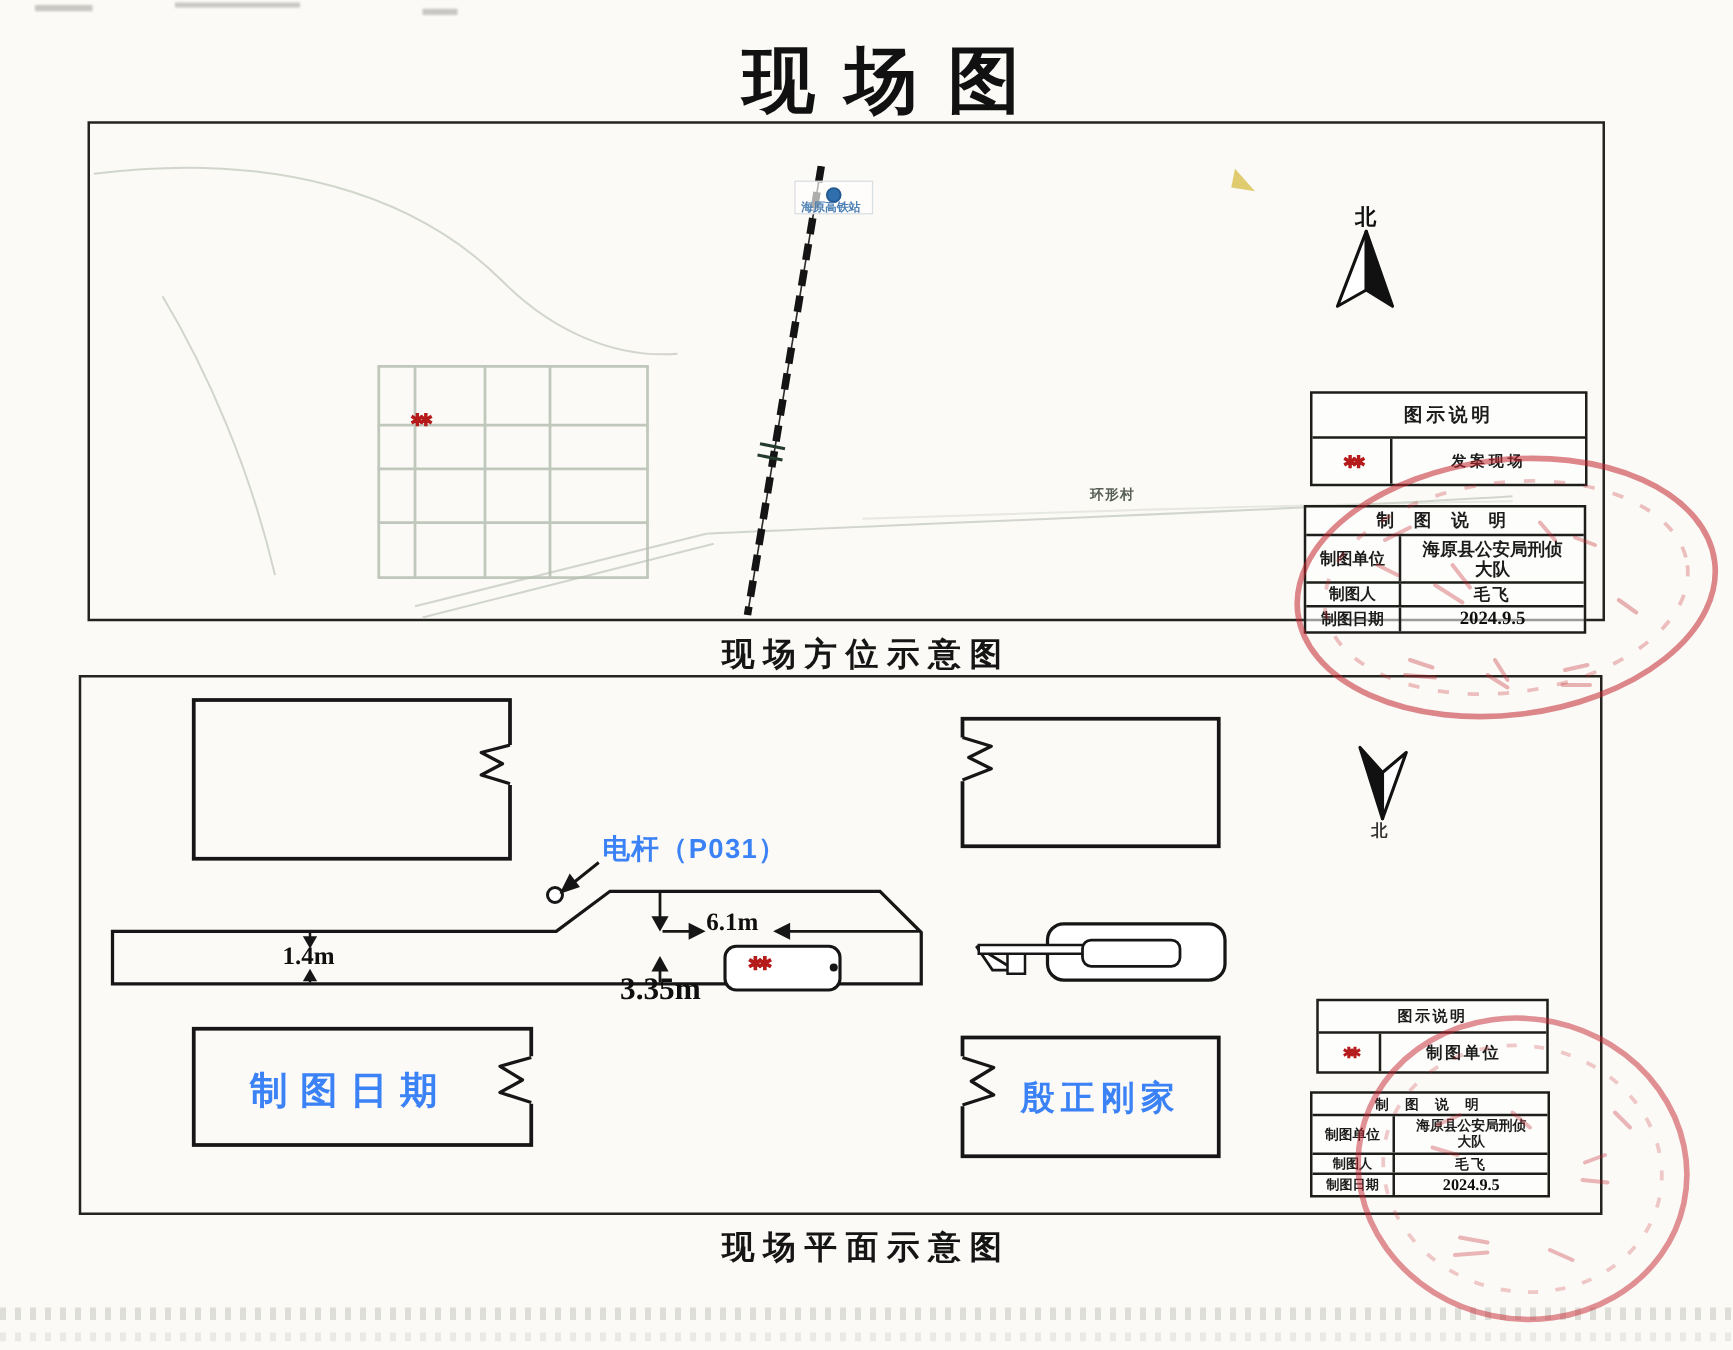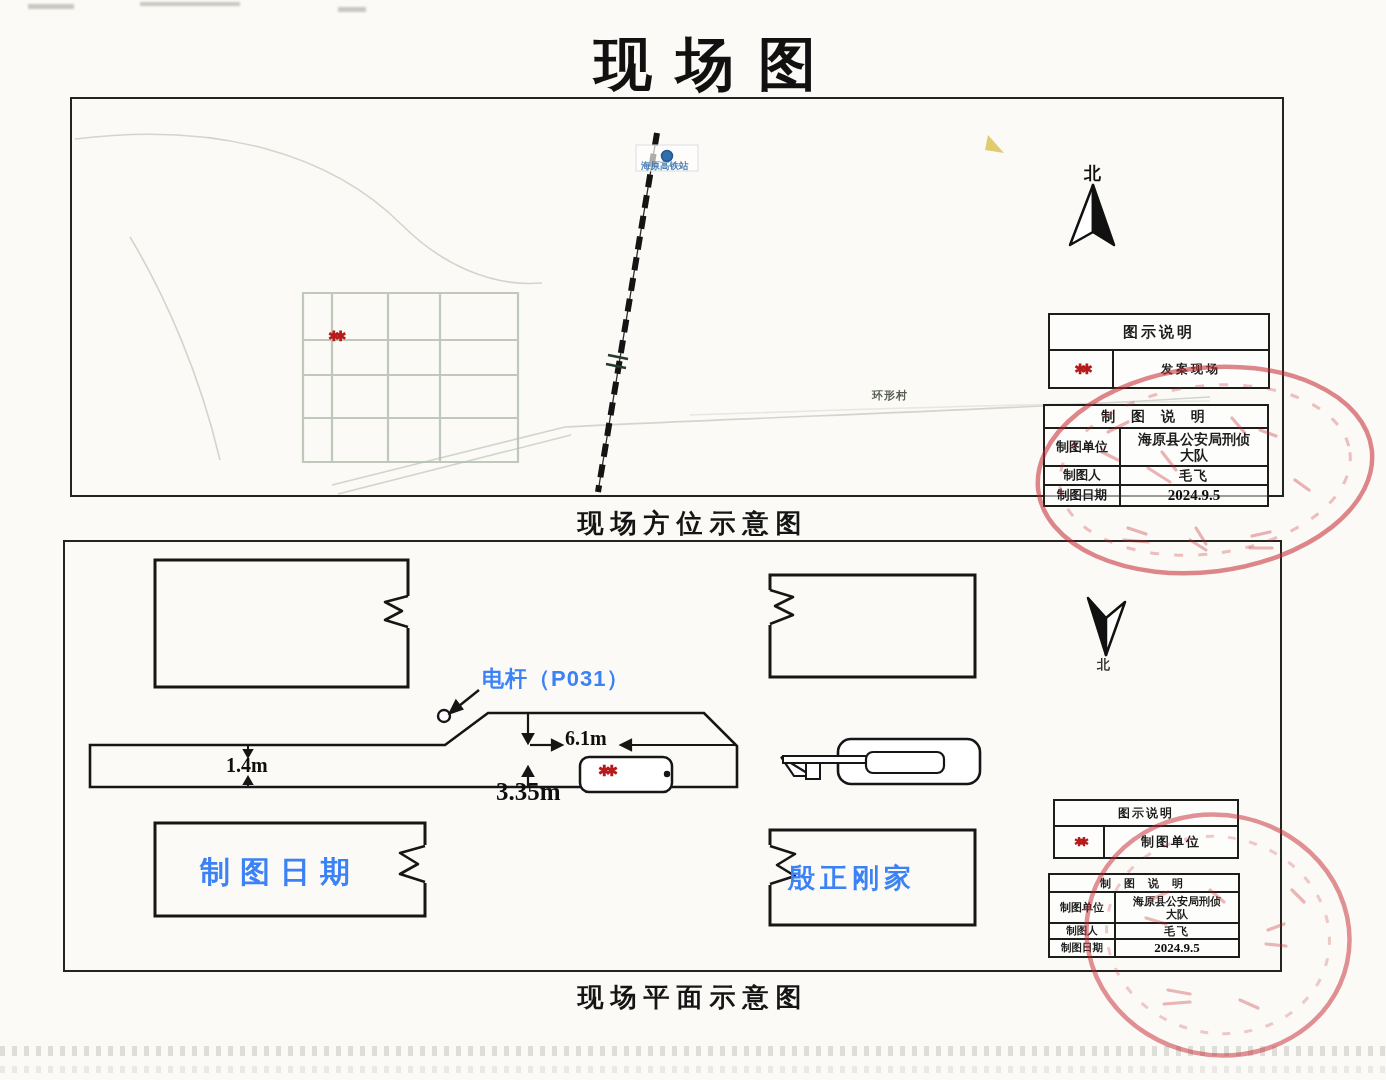--- a/index.html
+++ b/index.html
@@ -173,21 +173,21 @@
     <polygon points="1043,78 1043,115 1062,62" fill="#fff"></polygon>
   </g>
 </svg>
 
 <div class="abs lbl" style="left:482px;top:664px;font-size:22px;letter-spacing:1px;">电杆（P031）</div>
 <div class="abs measure" style="left:226px;top:754px;font-size:20px;">1.4m</div>
 <div class="abs measure" style="left:496px;top:742px;font-size:25px;margin-top:36px;">3.35m</div>
 <div class="abs measure" style="left:565px;top:727px;font-size:20px;">6.1m</div>
 <div class="abs red-marker" style="left:598px;top:762px;font-size:15px;">✱✱</div>
 <div class="abs lbl" style="left:155px;top:852px;width:250px;text-align:center;font-size:30px;letter-spacing:10px;">制图日期</div>
-<div class="abs lbl" style="left:788px;top:860px;width:185px;font-size:27px;letter-spacing:5px;">殷正刚家</div>
+<div class="abs lbl" style="left:788px;top:860px;width:185px;text-align:center;font-size:27px;letter-spacing:5px;">殷正刚家</div>
 <div class="abs north-label" style="left:1097px;top:656px;font-size:13px;filter:blur(.5px);opacity:.85;">北</div>
 
 <div class="abs tbl" style="left:1053px;top:799px;width:182px;">
   <div class="hd" style="height:24px;font-size:12px;letter-spacing:2px;">图示说明</div>
   <div class="rw" style="height:30px;">
     <div class="c" style="width:48px;">
         <span class="red-marker" style="position:static;font-size:12px;">✱✱</span>
       </div>
     <div class="c" style="flex:1;font-size:13px;letter-spacing:2px;">制图单位</div>
   </div>

